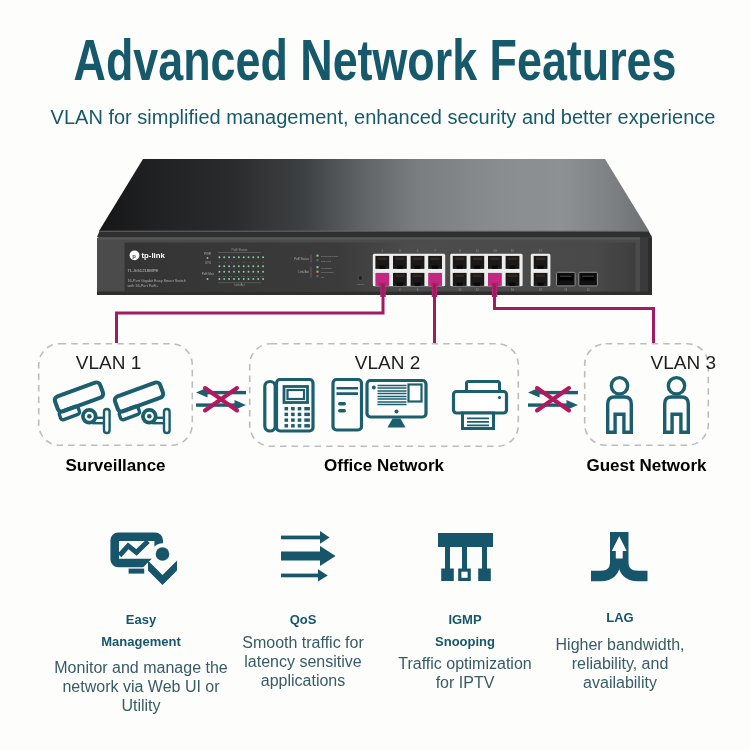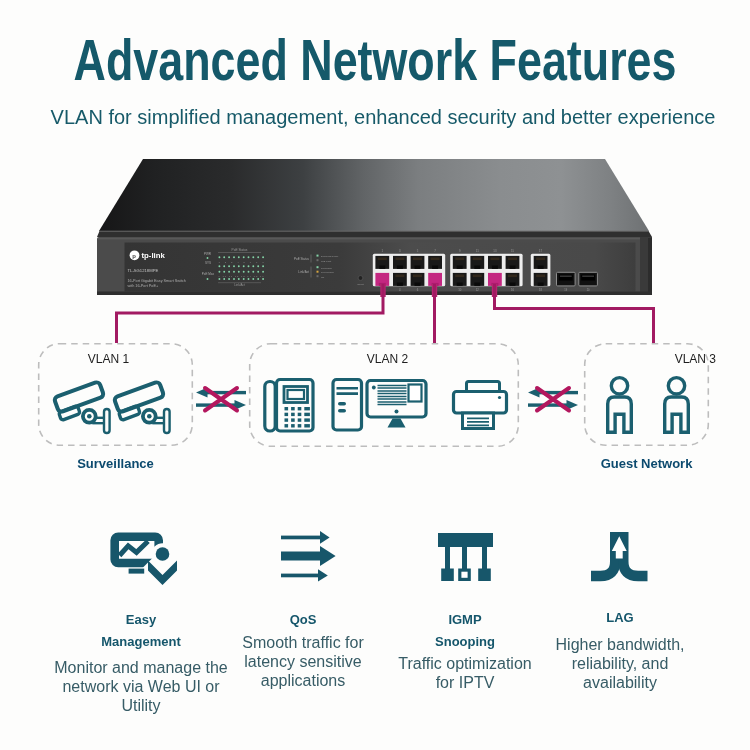--- a/index.html
+++ b/index.html
@@ -2,22 +2,22 @@
 <html><head>
 <meta charset="utf-8">
 <style>
 html,body{margin:0;padding:0;}
 body{width:750px;height:750px;background:#fdfdfc;font-family:"Liberation Sans",sans-serif;overflow:hidden;}
 #page{position:relative;width:750px;height:750px;}
 .abs{position:absolute;}
 .ctr{text-align:center;}
 #title{left:-125px;top:31px;width:1000px;font-size:58px;font-weight:bold;color:#15596a;line-height:1;transform:scaleX(0.773);transform-origin:center;white-space:nowrap;}
 #subtitle{left:0;top:106.5px;width:750px;font-size:20px;color:#175a69;line-height:1;padding-left:8px;}
-.vlab{font-size:12px;color:#1e1e1e;line-height:1;}
-.cap{font-size:13px;font-weight:bold;color:#0c4a6e;line-height:1;}
+.vlab{font-size:19px;color:#1e1e1e;line-height:1;}
+.cap{font-size:17px;font-weight:bold;color:#000000;line-height:1;}
 .ft{font-size:13px;font-weight:bold;color:#15566b;line-height:21.7px;}
 .fs{font-size:16px;color:#375c66;line-height:19px;}
 </style>
 </head>
 <body>
 <div id="page">
 <svg class="abs" style="left:0;top:0" width="750" height="750" viewBox="0 0 750 750">
 <defs>
 <linearGradient id="topG" x1="0" y1="0" x2="1" y2="0">
 <stop offset="0" stop-color="#161617"></stop>
@@ -325,20 +325,21 @@
 <path d="M612.6,581.4 Q617.9,578.7 619.25,572.2 Q620.6,578.7 625.9,581.4 Z" fill="#fdfdfc"></path>
 <polygon points="619.25,536.2 611.8,551 615.8,551 615.8,558.6 622.7,558.6 622.7,551 626.7,551" fill="#ffffff"></polygon>
 </svg>
 
 <div class="abs ctr" id="title">Advanced Network Features</div>
 <div class="abs ctr" id="subtitle">VLAN for simplified management, enhanced security and better experience</div>
 <div class="abs ctr vlab" style="left:38.5px;top:352.8px;width:140px;">VLAN 1</div>
 <div class="abs ctr vlab" style="left:317.5px;top:352.8px;width:140px;">VLAN 2</div>
 <div class="abs ctr vlab" style="left:576px;top:352.8px;width:140px;text-align:right;">VLAN 3</div>
 <div class="abs ctr cap" style="left:45.5px;top:456.5px;width:140px;">Surveillance</div>
+<div class="abs ctr cap" style="left:284px;top:456.5px;width:200px;">Office Network</div>
 <div class="abs ctr cap" style="left:546.5px;top:456.5px;width:200px;">Guest Network</div>
 <div class="abs ctr ft" style="left:41px;top:608.8px;width:200px;">Easy<br>Management</div>
 <div class="abs ctr ft" style="left:203px;top:608.8px;width:200px;">QoS</div>
 <div class="abs ctr ft" style="left:365px;top:608.8px;width:200px;">IGMP<br>Snooping</div>
 <div class="abs ctr ft" style="left:520px;top:607px;width:200px;">LAG</div>
 <div class="abs ctr fs" style="left:31px;top:657.5px;width:220px;">Monitor and manage the<br>network via Web UI or<br>Utility</div>
 <div class="abs ctr fs" style="left:213px;top:633px;width:180px;">Smooth traffic for<br>latency sensitive<br>applications</div>
 <div class="abs ctr fs" style="left:530px;top:635.1px;width:180px;">Higher bandwidth,<br>reliability, and<br>availability</div>
 <div class="abs ctr fs" style="left:375px;top:654.3px;width:180px;">Traffic optimization<br>for IPTV</div>
 

